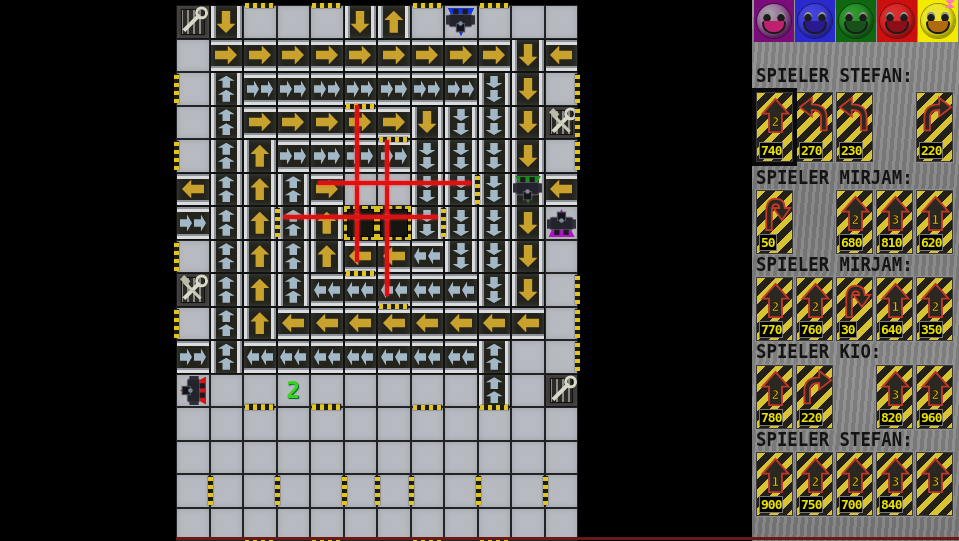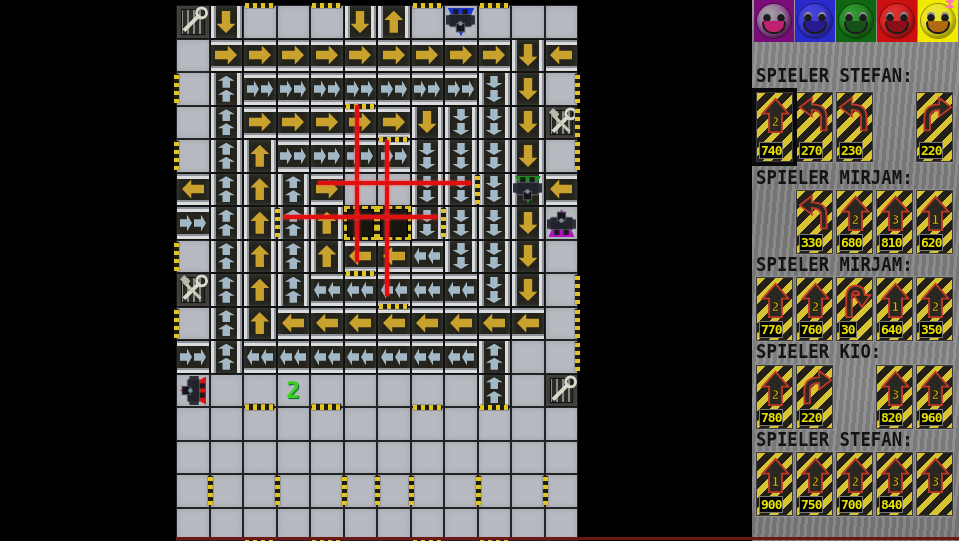--- a/index.html
+++ b/index.html
@@ -1129,25 +1129,25 @@
           </div>
           <div class="card" style="left: 164px; height: 70px;">
             <svg viewBox="0 0 40 44" width="37" height="41">
               <path d="M8 38 L8 24 Q8 10 24 10 L24 3 L37 13 L24 23 L24 16 Q14 16 14 24 L14 38 Z" fill="#2b2822" stroke="#c03828" stroke-width="2"></path>
             </svg>
             <div class="cardval">220</div>
           </div>
         </div>
         <div class="sec-header" style="top: 166px;">SPIELER MIRJAM:</div>
         <div class="cardrow" style="top: 190px; height: 64px;">
-          <div class="card" style="left: 44px; height: 64px;">
-            <svg viewBox="0 0 40 44" width="37" height="41">
-              <path d="M32 38 L32 24 Q32 10 16 10 L16 3 L3 13 L16 23 L16 16 Q26 16 26 24 L26 38 Z" fill="#2b2822" stroke="#c03828" stroke-width="2"></path>
-            </svg>
-            <div class="cardval">330</div>
+          <div class="card" style="left: 4px; height: 64px;">
+            <svg viewBox="0 0 40 44" width="37" height="41">
+              <path d="M10 40 L10 20 Q10 6 20 6 Q30 6 30 16 L36 16 L27 29 L18 16 L24 16 Q24 12 20 12 Q16 12 16 20 L16 40 Z" fill="#2b2822" stroke="#c03828" stroke-width="2"></path>
+            </svg>
+            <div class="cardval">50</div>
           </div>
           <div class="card" style="left: 84px; height: 64px;">
             <svg viewBox="0 0 40 44" width="37" height="41">
               <path d="M20 4 L34 20 L27 20 L27 40 L13 40 L13 20 L6 20 Z" fill="#2b2822" stroke="#c03828" stroke-width="2"></path>
               <text x="20" y="33" text-anchor="middle" font-size="14" font-weight="bold" fill="#f0c000" stroke="#000" stroke-width="0.6" font-family="DejaVu Sans Mono, monospace">2</text>
             </svg>
             <div class="cardval">680</div>
           </div>
           <div class="card" style="left: 124px; height: 64px;">
             <svg viewBox="0 0 40 44" width="37" height="41">

